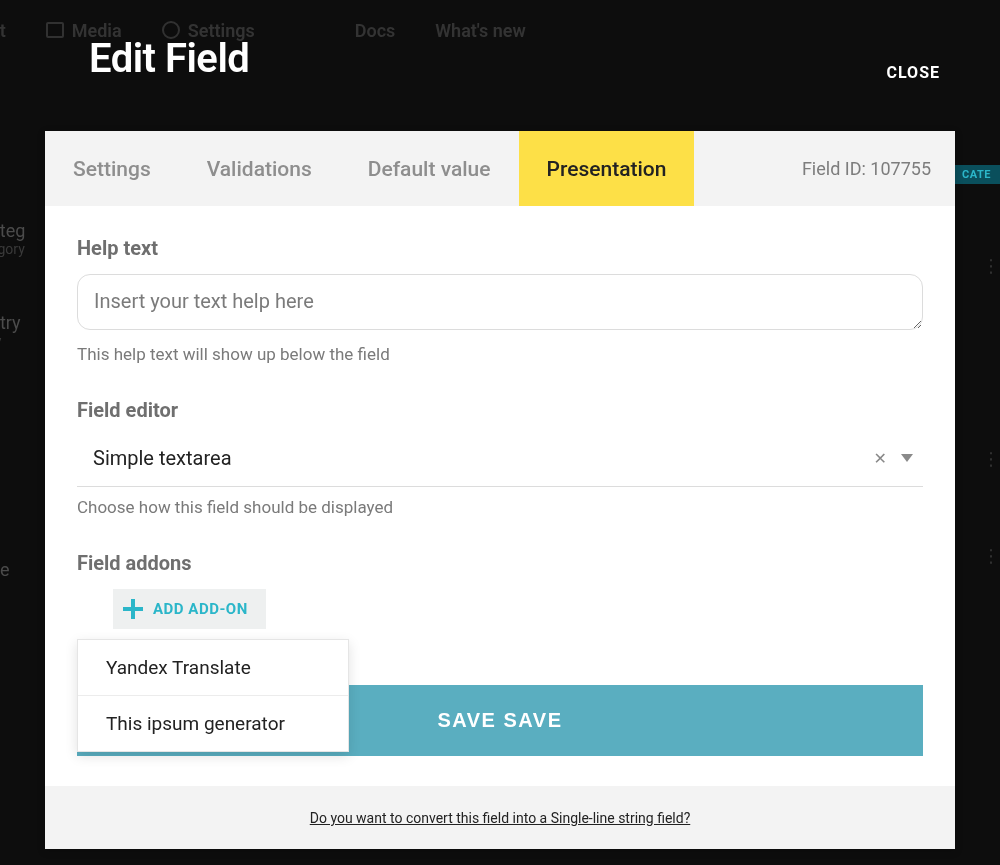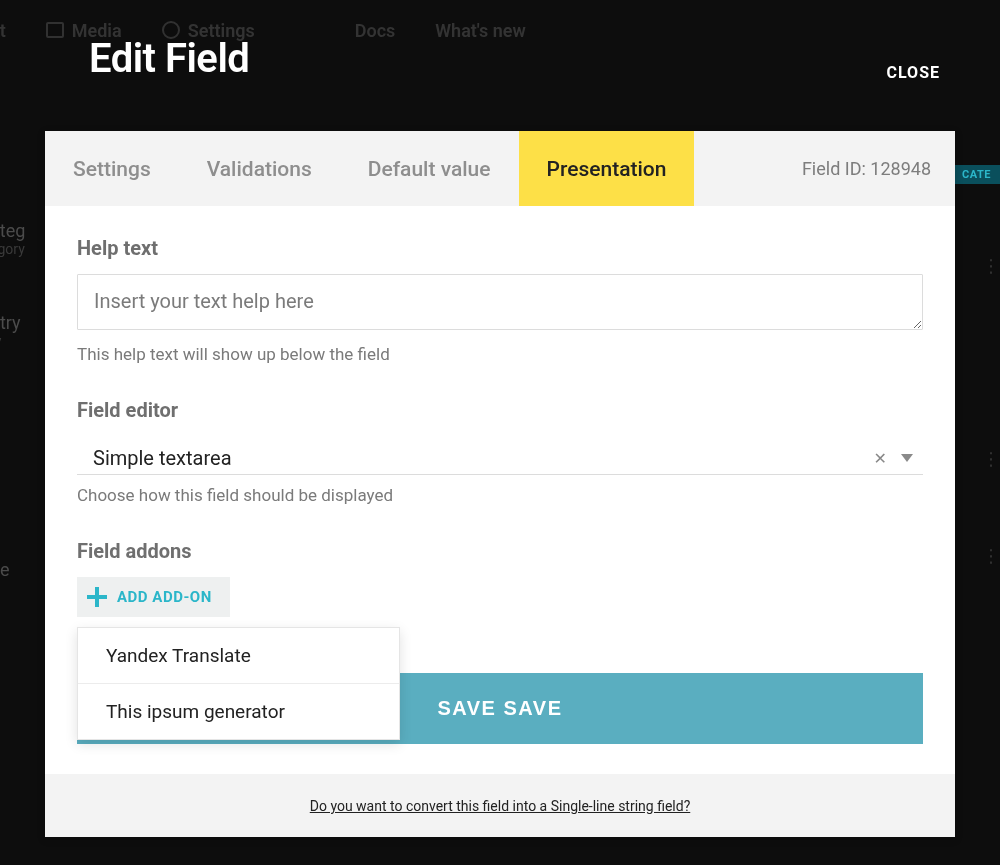--- a/index.html
+++ b/index.html
@@ -81,70 +81,71 @@
 
 .panel { padding: 30px 32px 30px 32px; }
 
 .field-block { margin-bottom: 34px; position: relative; }
 .field-label { color: #6f6f6f; font-size: 20px; margin-bottom: 14px; font-weight: bold; }
 .help { color: #7a7a7a; font-size: 17px; margin-top: 10px; }
 
 .help-textarea {
   width: 100%;
   border: 1px solid #dcdcdc;
-  border-radius: 1px;
+  border-radius: 13px;
   padding: 14px 16px;
   font-size: 20px;
   font-family: inherit;
   color: #333;
   resize: vertical;
   height: 56px;
 }
 .help-textarea::placeholder { color: #7b7b7b; }
 
 .select {
   width: 100%;
   display: flex;
   align-items: center;
   border-bottom: 1px solid #dcdcdc;
-  padding: 10px 10px 4px 16px;
+  padding: 10px 10px 16px 16px;
   font-size: 20px;
   color: #222;
   cursor: pointer;
 }
 .select .value { flex: 1; }
 .select .clear { color: #888; margin-right: 14px; font-size: 16px; }
 .select .caret { color: #8a8a8a; }
 .caret svg { width: 12px; height: 8px; display: block; }
 
 .addon-btn {
   display: inline-flex; align-items: center; gap: 10px;
   background: #eef0f0;
   padding: 10px 18px 10px 10px;
   color: #2bb6c9;
   font-size: 15px;
   font-weight: 700;
   letter-spacing: 0.5px;
   cursor: pointer;
+  margin-left: 36px;
 }
 .plus-icon {
   width: 20px; height: 20px; position: relative;
 }
 .plus-icon::before, .plus-icon::after {
   content: ""; position: absolute; background: #2bb6c9;
 }
 .plus-icon::before { left: 8px; top: 0; width: 4px; height: 20px; }
 .plus-icon::after { top: 8px; left: 0; width: 20px; height: 4px; }
 
 
 .dropdown {
   position: absolute;
   top: 50px;
   left: 0;
-  width: 323px;
+  width: 272px;
   background: #fff;
   border: 1px solid #e5e5e5;
   box-shadow: 0 4px 12px rgba(0,0,0,0.12);
   z-index: 10;
 }
 .dropdown .item {
   padding: 16px 28px;
   font-size: 19px;
   color: #222;
   border-top: 1px solid #ececec;
@@ -224,21 +225,21 @@
     <div class="modal-close">CLOSE</div>
   </div>
 
   <div class="modal">
     <div class="tabbar">
       <div class="tab">Settings</div>
       <div class="tab">Validations</div>
       <div class="tab">Default value</div>
       <div class="tab active">Presentation</div>
       <div class="tab-spacer"></div>
-      <div class="tab-info">Field ID: 128948</div>
+      <div class="tab-info">Field ID: 107755</div>
     </div>
 
     <div class="panel">
       <div class="field-block">
         <div class="field-label">Help text</div>
         <textarea class="help-textarea" placeholder="Insert your text help here" style=""></textarea>
         <div class="help">This help text will show up below the field</div>
       </div>
 
       <div class="field-block">

